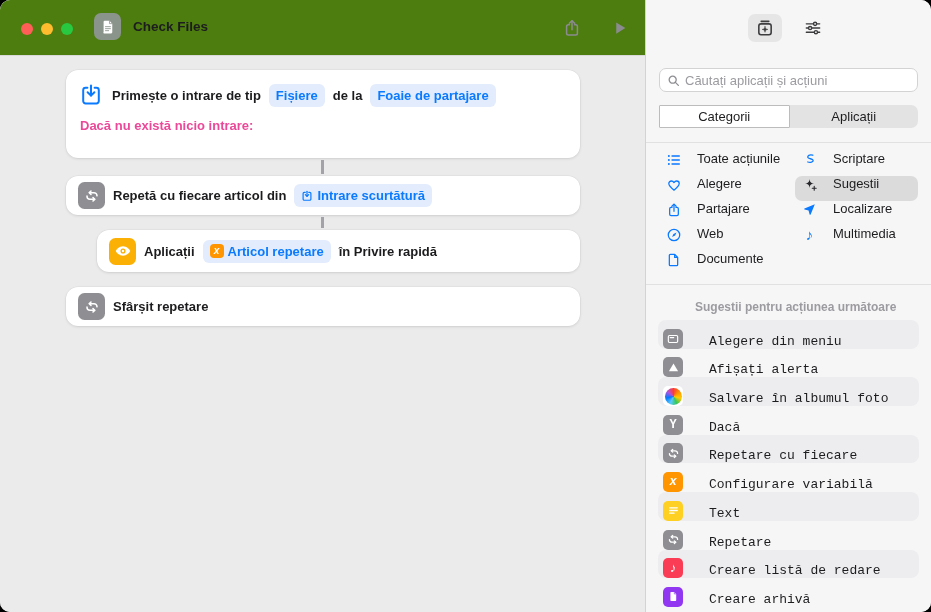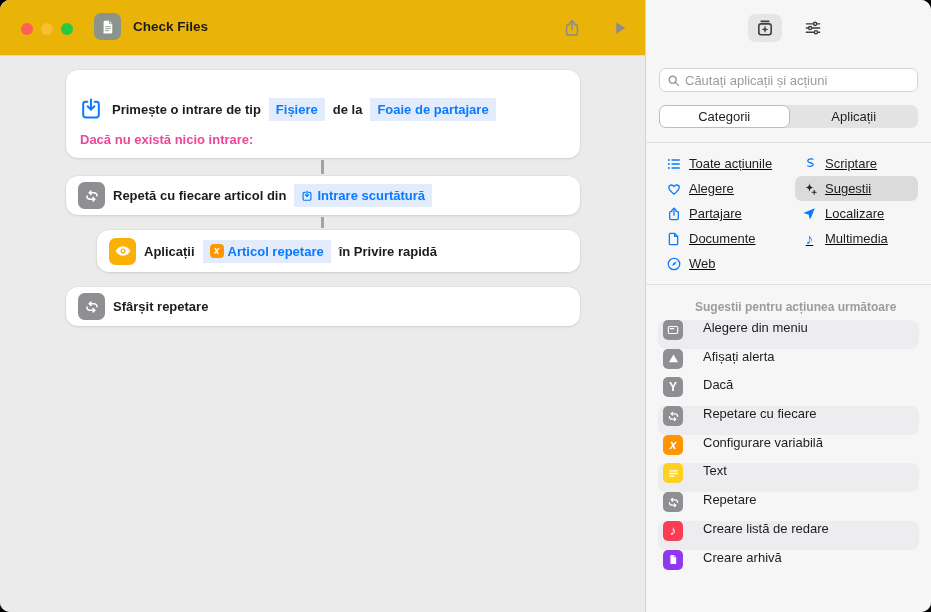--- a/index.html
+++ b/index.html
@@ -3,21 +3,21 @@
 <meta charset="utf-8">
 <style>
   * { margin:0; padding:0; box-sizing:border-box; }
   html,body { width:931px; height:612px; overflow:hidden; background:#000;
     font-family:"Liberation Sans","DejaVu Sans",sans-serif; }
   .window { position:relative; width:931px; height:612px; border-radius:10px;
     overflow:hidden; display:flex; background:#ebebeb; }
 
   
   .main { position:relative; width:645px; height:612px; background:#ebebeb; }
-  .titlebar { position:relative; height:56px; background:#eab308;
+  .titlebar { position:relative; height:56px; background:#4d7c0f;
     border-bottom:1px solid #d9d9d9; }
   .traffic { position:absolute; left:21px; top:23px; display:flex; gap:8px; }
   .tl { width:12px; height:12px; border-radius:50%; }
   .tl.red { background:#ff5f57; } .tl.yel { background:#febc2e; } .tl.grn { background:#28c840; }
   .title-group { position:absolute; left:94px; top:13px; display:flex; align-items:center; gap:12px; }
   .appicon { width:27px; height:27px; border-radius:7px; background:#8b948b;
     display:flex; align-items:center; justify-content:center; }
   .wtitle { font-size:13.5px; font-weight:700; color:#1d1d1f; }
   .tb-btn { position:absolute; top:16px; width:24px; height:24px; display:flex;
     align-items:center; justify-content:center; }
@@ -25,21 +25,21 @@
 
   .canvas { position:relative; width:645px; height:555px; }
   .block { position:absolute; background:#ffffff; border-radius:12px;
     box-shadow:0 0 0 0.5px rgba(0,0,0,0.05), 0 1px 3px rgba(0,0,0,0.10);
     padding:8px 12px; }
   .brow { display:flex; align-items:center; gap:8px; }
   .btext { font-size:13px; font-weight:700; color:#1c1c1e; white-space:nowrap; }
   .bsub { font-size:13px; font-weight:700; color:#ec4899; margin:10px 0 7px 2px; }
   .pill { display:inline-flex; align-items:center; gap:4px; background:#e2ecfc;
     color:#0a7aff; font-size:13px; font-weight:600; padding:4px 7px;
-    border-radius:0; white-space:nowrap; }
+    border-radius:6px; white-space:nowrap; }
   .block-icon { width:27px; height:27px; border-radius:6.5px; flex:0 0 auto;
     display:flex; align-items:center; justify-content:center; }
   .bi-gray { background:#8e8e93; } .bi-yellow { background:#fab005; }
   .connector { position:absolute; left:321px; width:2.5px; background:#a2a2a7; }
   .glyph { color:#fff; font-weight:700; font-style:normal; line-height:1; }
 
   
   .sidebar { width:286px; height:612px; background:#f7f6f7;
     border-left:1px solid #d4d3d4; display:flex; flex-direction:column; }
   .sb-toolbar { height:56px; display:flex; align-items:center; justify-content:center; gap:14px; }
@@ -48,38 +48,38 @@
   .sb-tool.sel { background:#e7e6e7; }
   .sb-search { margin:12px 13px 0; height:24px; background:#fff;
     border:1px solid #d4d3d4; border-radius:7px; display:flex; align-items:center;
     padding:0 7px; gap:5px; }
   .sb-search input { border:none; outline:none; background:transparent; flex:1;
     font-size:13px; color:#333; font-family:inherit; }
   .sb-search input::placeholder { color:#9b9ba0; }
   .seg { margin:13px 13px 0; height:23px; background:#e4e3e4; border-radius:7px;
     display:flex; }
   .seg-item { flex:1; display:flex; align-items:center; justify-content:center;
-    font-size:13px; color:#1d1d1f; border-radius:7px; }
+    font-size:13px; color:#1d1d1f; border-radius:1px; }
   .seg-item.sel { background:#fff; border:1px solid #bdbcbd; font-weight:400; }
   .sb-divider { height:1px; background:#e2e1e2; margin-top:14px; }
   .sb-cats { display:flex; padding:8px 13px 0; }
   .cat-col { display:flex; flex-direction:column; }
   .cat-col.left { width:136px; } .cat-col.right { flex:1; }
-  .cat-item { height:25px; display:flex; align-items:center; gap:7px;
-    border-radius:7px; padding:0 6px;text-decoration:underline; }
+  .cat-item { height:25px; display:flex; gap:15px;
+    border-radius:7px; padding:0 6px; }
   .cat-item.sel { background:#dcdbdc; }
   .cat-label { font-size:13px; color:#1d1d1f; white-space:nowrap; }
   .cicon { width:17px; height:17px; flex:0 0 auto; display:flex;
     align-items:center; justify-content:center; }
   .note-blue { color:#0a7aff; font-size:15px; font-weight:700; }
   .sug-head { font-size:12px; font-weight:700; color:#9c9ba0; margin:15px 0 6px;
     padding-left:49px; white-space:nowrap; }
   .sug-list { padding:0 12px; }
-  .sug-row { height:28.7px; display:flex; align-items:flex-start; gap:20px;
-    border-radius:8px; padding:0 5px; }
+  .sug-row { height:28.7px; display:flex; align-items:flex-end; gap:26px;
+    border-radius:8px; padding:0 5px;font-family:Liberation Mono, monospace; }
   .sug-row.striped { background:#edecee; }
   .sug-icon { width:20px; height:20px; border-radius:5px; flex:0 0 auto;
     display:flex; align-items:center; justify-content:center; overflow:hidden; }
   .sug-label { font-size:13px; color:#1d1d1f; white-space:nowrap; }
   .pinwheel { width:17px; height:17px; border-radius:50%;
     background:conic-gradient(#ff3b30,#ff9500,#ffcc00,#34c759,#5ac8fa,#007aff,#af52de,#ff3b30); }
 </style>
 </head>
 <body>
 
@@ -114,21 +114,21 @@
       <div class="tb-btn tb-play">
         <svg width="18" height="18" viewBox="0 0 24 24">
             <path d="M7 4.5 19 12 7 19.5Z" fill="#8b8b90"></path>
           </svg>
       </div>
     </div>
 
     <div class="canvas">
 
       <div class="block" style="left:66px;top:14px;width:514px;height:88px">
-        <div class="brow" style="margin-top:18px">
+        <div class="brow" style="margin-top:4px">
           <span class="cicon" style="width:26px;height:26px">
             <svg width="24" height="24" viewBox="0 0 24 24" fill="none" stroke="#0a7aff" stroke-width="2" stroke-linecap="round" stroke-linejoin="round">
                 <path d="M8.4 4.8H6.6A2.4 2.4 0 0 0 4.2 7.2v10.9a2.4 2.4 0 0 0 2.4 2.4h10.8a2.4 2.4 0 0 0 2.4-2.4V7.2a2.4 2.4 0 0 0-2.4-2.4h-1.8"></path>
                 <path d="M12 2.6v10"></path>
                 <path d="M8.6 9.2 12 12.6l3.4-3.4"></path>
               </svg>
           </span>
           <span class="btext">Primește o intrare de tip</span>
           <span class="pill">Fișiere</span>
           <span class="btext">de la</span>
@@ -265,35 +265,35 @@
               <svg width="16" height="16" viewBox="0 0 24 24" fill="none" stroke="#0a7aff" stroke-width="1.9" stroke-linecap="round" stroke-linejoin="round">
                 <path d="M9 8.2H7.6A2.1 2.1 0 0 0 5.5 10.3v8.1a2.1 2.1 0 0 0 2.1 2.1h8.8a2.1 2.1 0 0 0 2.1-2.1v-8.1a2.1 2.1 0 0 0-2.1-2.1H15"></path>
                 <path d="M12 14V3.4"></path>
                 <path d="M8.8 6.4 12 3.2l3.2 3.2"></path>
               </svg>
             </span>
           <span class="cat-label">Partajare</span>
         </div>
         <div class="cat-item">
           <span class="cicon">
+              <svg width="16" height="16" viewBox="0 0 24 24">
+                <circle cx="12" cy="12" r="8.6" fill="none" stroke="#0a7aff" stroke-width="1.9"></circle>
+                <path d="M15.8 8.2l-4.6 2.2-2.2 4.6 4.6-2.2Z" fill="#0a7aff"></path>
+              </svg>
+            </span>
+          <span class="cat-label">Web</span>
+        </div>
+        <div class="cat-item">
+          <span class="cicon">
               <svg width="16" height="16" viewBox="0 0 24 24" fill="none" stroke="#0a7aff" stroke-width="1.9" stroke-linejoin="round">
                 <path d="M6.5 3.5h6.5l4.5 4.7V19a1.5 1.5 0 0 1-1.5 1.5H6.5A1.5 1.5 0 0 1 5 19V5a1.5 1.5 0 0 1 1.5-1.5Z"></path>
                 <path d="M13 3.5v4.7h4.5"></path>
               </svg>
             </span>
           <span class="cat-label">Documente</span>
-        </div>
-        <div class="cat-item">
-          <span class="cicon">
-              <svg width="16" height="16" viewBox="0 0 24 24">
-                <circle cx="12" cy="12" r="8.6" fill="none" stroke="#0a7aff" stroke-width="1.9"></circle>
-                <path d="M15.8 8.2l-4.6 2.2-2.2 4.6 4.6-2.2Z" fill="#0a7aff"></path>
-              </svg>
-            </span>
-          <span class="cat-label">Web</span>
         </div>
       </div>
       <div class="cat-col right">
         <div class="cat-item">
           <span class="cicon">
               <svg width="16" height="16" viewBox="0 0 24 24" fill="none" stroke="#0a7aff" stroke-width="2" stroke-linecap="round">
                 <path d="M16.2 4.8c-5.4-1.3-8 .9-7.5 3.2.5 2.5 7.6 1.8 8 4.4.4 2.7-4.3 4-8 2.6"></path>
               </svg>
             </span>
           <span class="cat-label">Scriptare</span>
@@ -336,20 +336,26 @@
           </span>
         <span class="sug-label">Alegere din meniu</span>
       </div>
       <div class="sug-row">
         <span class="sug-icon" style="background-color: rgb(142, 142, 147);">
             <svg width="13" height="13" viewBox="0 0 24 24">
               <path d="M12 4.5 20.5 19h-17Z" fill="#fff"></path>
             </svg>
           </span>
         <span class="sug-label">Afișați alerta</span>
+      </div>
+      <div class="sug-row striped">
+        <span class="sug-icon" style="background-color: rgb(255, 255, 255);">
+            <span class="pinwheel"></span>
+          </span>
+        <span class="sug-label">Salvare în albumul foto</span>
       </div>
       <div class="sug-row">
         <span class="sug-icon" style="background-color: rgb(142, 142, 147);">
             <span class="glyph" style="font-size:12px">Y</span>
           </span>
         <span class="sug-label">Dacă</span>
       </div>
       <div class="sug-row striped">
         <span class="sug-icon" style="background-color: rgb(142, 142, 147);">
             <svg width="13" height="13" viewBox="0 0 24 24" fill="none" stroke="#fff" stroke-width="2.4" stroke-linecap="round" stroke-linejoin="round">

